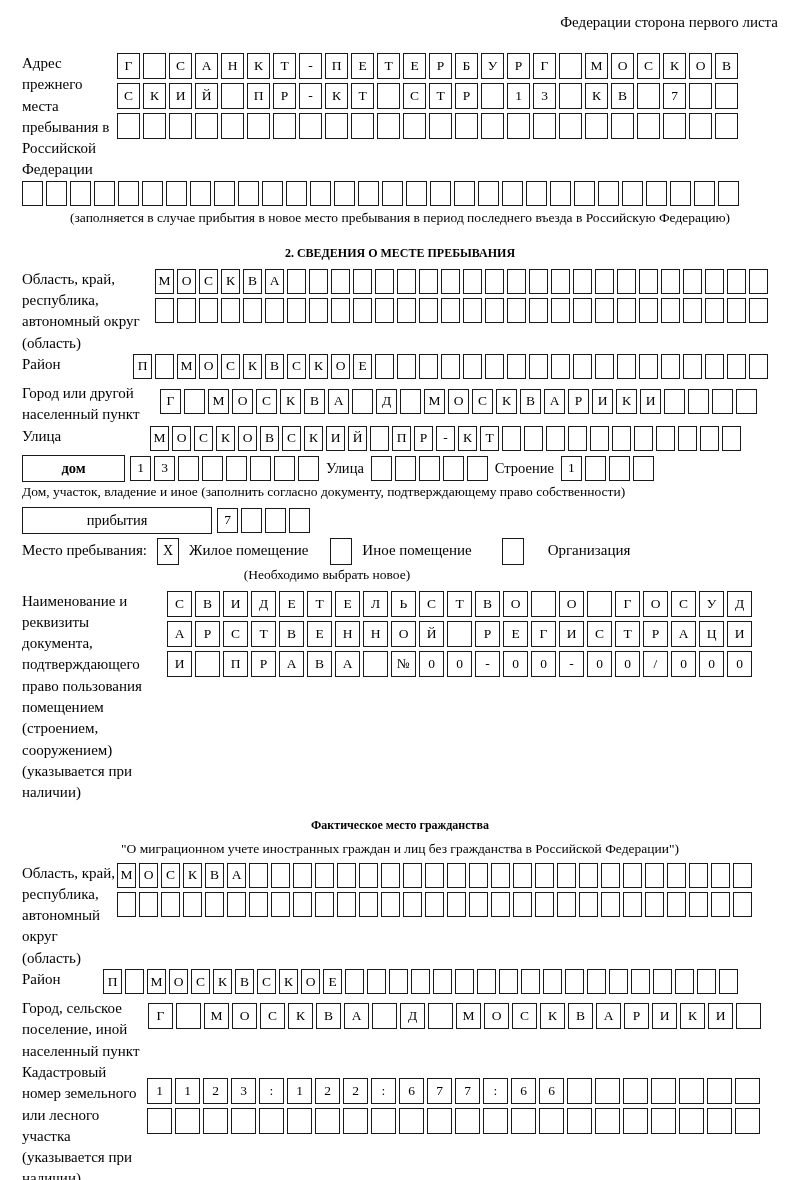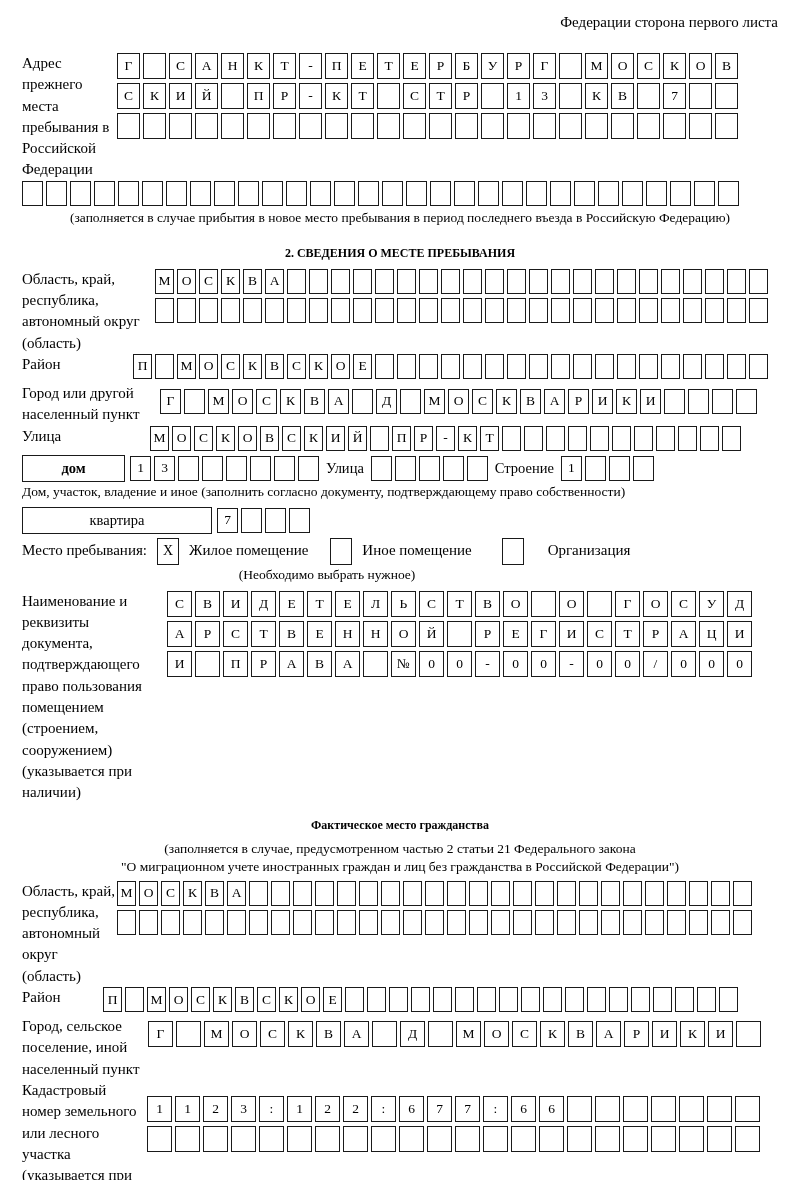--- a/index.html
+++ b/index.html
@@ -364,39 +364,39 @@
     <div class="cellrow md" style="margin-bottom:0;">
         <div class="cell">1</div>
         <div class="cell"></div>
         <div class="cell"></div>
         <div class="cell"></div>
       </div>
   </div>
   <div class="caption">Дом, участок, владение и иное (заполнить согласно документу, подтверждающему право собственности)</div>
 
   <div class="frow" style="align-items:center;margin-bottom:2px;">
-    <div class="widebox" style="width:190px;">квартира</div>
+    <div class="widebox" style="width:190px;">прибытия</div>
     <div class="cellrow md" style="margin-bottom:0;">
         <div class="cell">7</div>
         <div class="cell"></div>
         <div class="cell"></div>
         <div class="cell"></div>
       </div>
   </div>
 
   <div class="cbrow">
     <span class="flabel">Место пребывания:</span>
     <span class="cb">X</span>
     <span class="flabel">Жилое помещение</span>
     <span class="cb" style="margin-left:22px;"></span>
     <span class="flabel">Иное помещение</span>
     <span class="cb" style="margin-left:30px;margin-right:24px;"></span>
     <span class="flabel">Организация</span>
   </div>
-  <div class="cb-note">(Необходимо выбрать нужное)</div>
+  <div class="cb-note">(Необходимо выбрать новое)</div>
 
   <div class="frow">
     <div class="flabel w141">Наименование и реквизиты документа, подтверждающего право пользования помещением (строением, сооружением) (указывается при наличии)</div>
     <div class="rows" style="padding-left:4px;">
       <div class="cellrow lg">
           <div class="cell">С</div>
           <div class="cell">В</div>
           <div class="cell">И</div>
           <div class="cell">Д</div>
           <div class="cell">Е</div>
@@ -460,21 +460,20 @@
           <div class="cell">0</div>
           <div class="cell">/</div>
           <div class="cell">0</div>
           <div class="cell">0</div>
           <div class="cell">0</div>
         </div>
     </div>
   </div>
 
   <div class="sect-title" style="margin-top:14px;">Фактическое место гражданства</div>
-  <div class="subnote">(заполняется в случае, предусмотренном частью 2 статьи 21 Федерального закона</div>
   <div class="subnote mb6">"О миграционном учете иностранных граждан и лиц без гражданства в Российской Федерации")</div>
 
   <div class="frow">
     <div class="flabel w95">Область, край, республика, автономный округ (область)</div>
     <div class="rows">
       <div class="cellrow sm">
           <div class="cell">М</div>
           <div class="cell">О</div>
           <div class="cell">С</div>
           <div class="cell">К</div>

